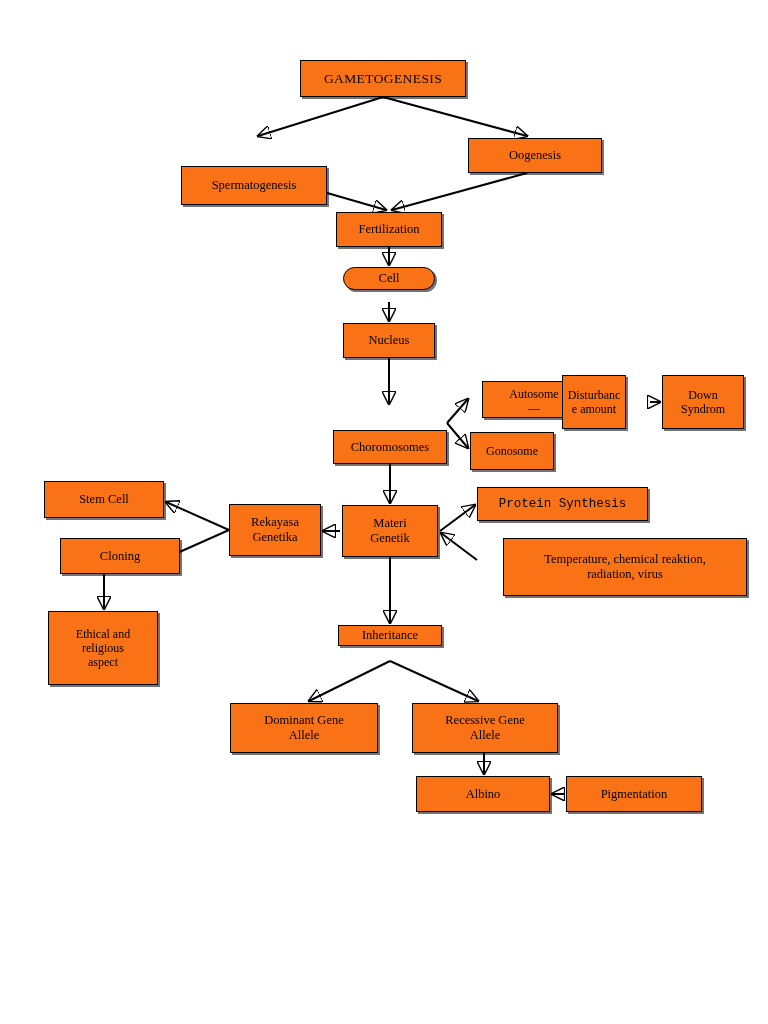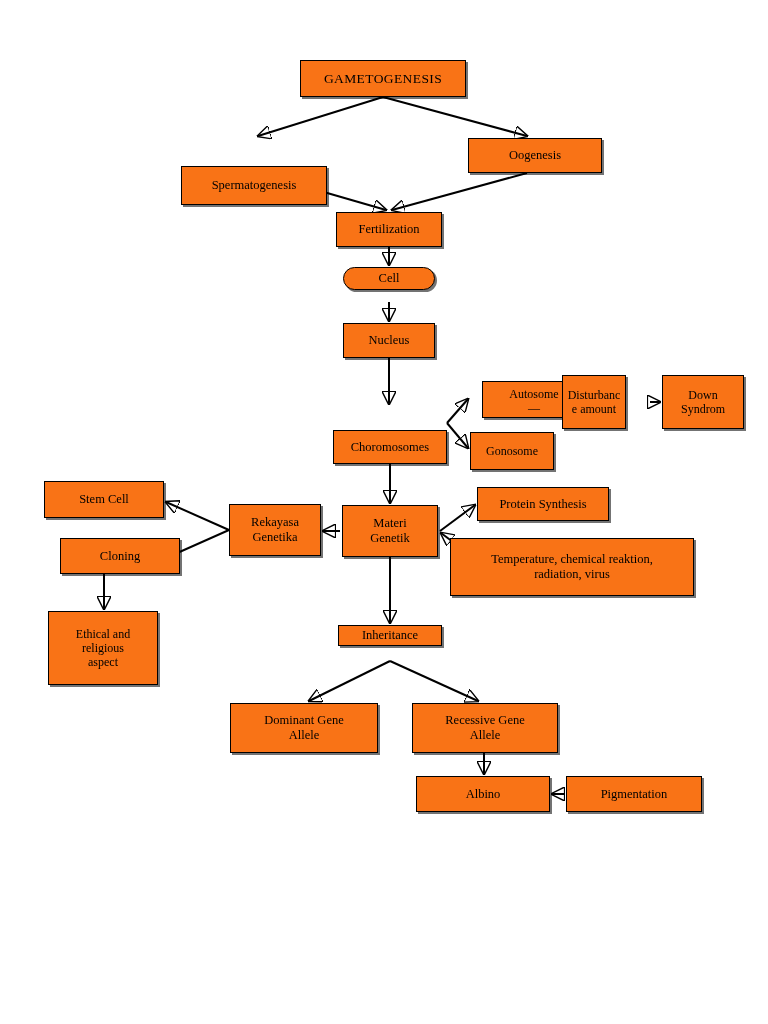--- a/index.html
+++ b/index.html
@@ -144,24 +144,24 @@
         <span class="label" style="font-size: 12.5px; letter-spacing: 0px;">Stem Cell</span>
       </div>
       <div class="node" style="left: 44px; top: 538px; width: 120px; height: 36px; margin-left: 16px;">
         <span class="label" style="font-size: 12.5px; letter-spacing: 0px;">Cloning</span>
       </div>
       <div class="node" style="left: 48px; top: 611px; width: 110px; height: 74px;">
         <span class="label" style="font-size: 12px; letter-spacing: 0px;">Ethical and
 religious
 aspect</span>
       </div>
-      <div class="node" style="left: 477px; top: 487px; width: 132px; height: 34px;">
+      <div class="node" style="left: 477px; top: 487px; width: 171px; height: 34px; font-family: Liberation Mono, monospace;">
         <span class="label" style="font-size: 12.5px; letter-spacing: 0px;">Protein Synthesis</span>
       </div>
-      <div class="node" style="left: 450px; top: 538px; width: 244px; height: 58px;">
+      <div class="node" style="left: 503px; top: 538px; width: 244px; height: 58px;">
         <span class="label" style="font-size: 12.5px; letter-spacing: 0px;">Temperature, chemical reaktion,
 radiation, virus</span>
       </div>
       <div class="node" style="left: 338px; top: 625px; width: 104px; height: 21px;">
         <span class="label" style="font-size: 12.5px; letter-spacing: 0px;">Inheritance</span>
       </div>
       <div class="node" style="left: 230px; top: 703px; width: 148px; height: 50px;">
         <span class="label" style="font-size: 12.5px; letter-spacing: 0px;">Dominant Gene
 Allele</span>
       </div>

